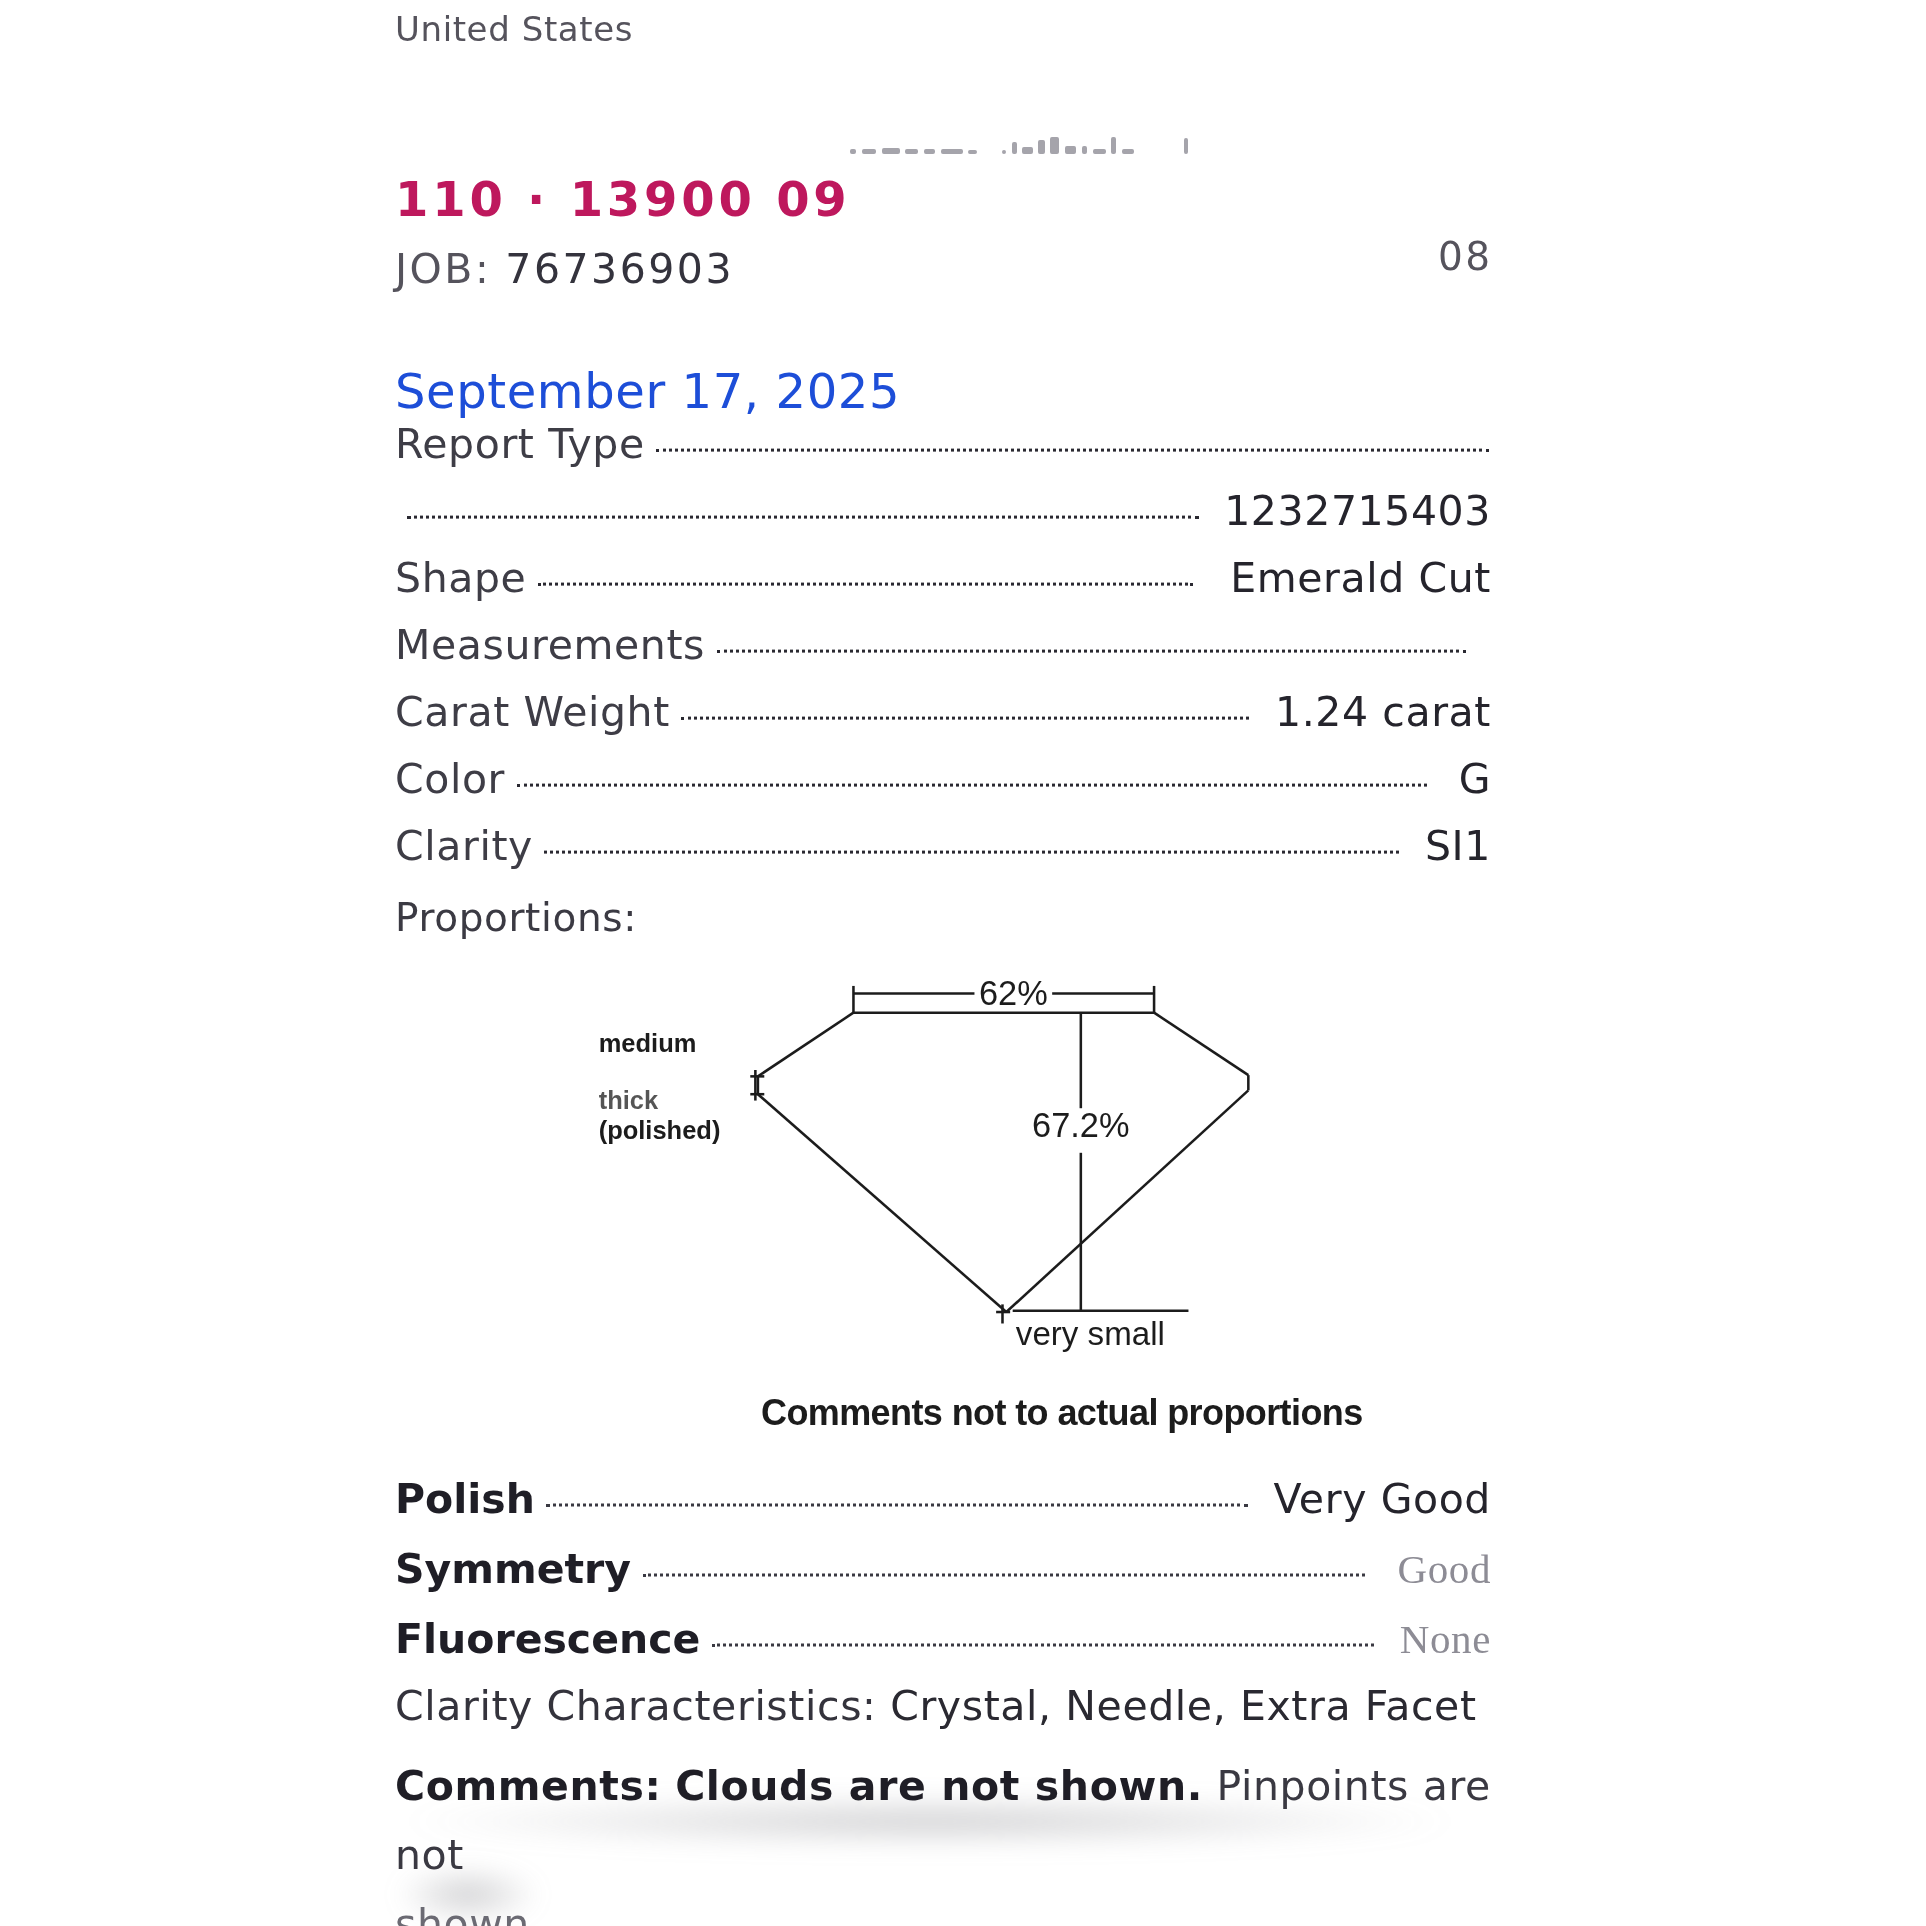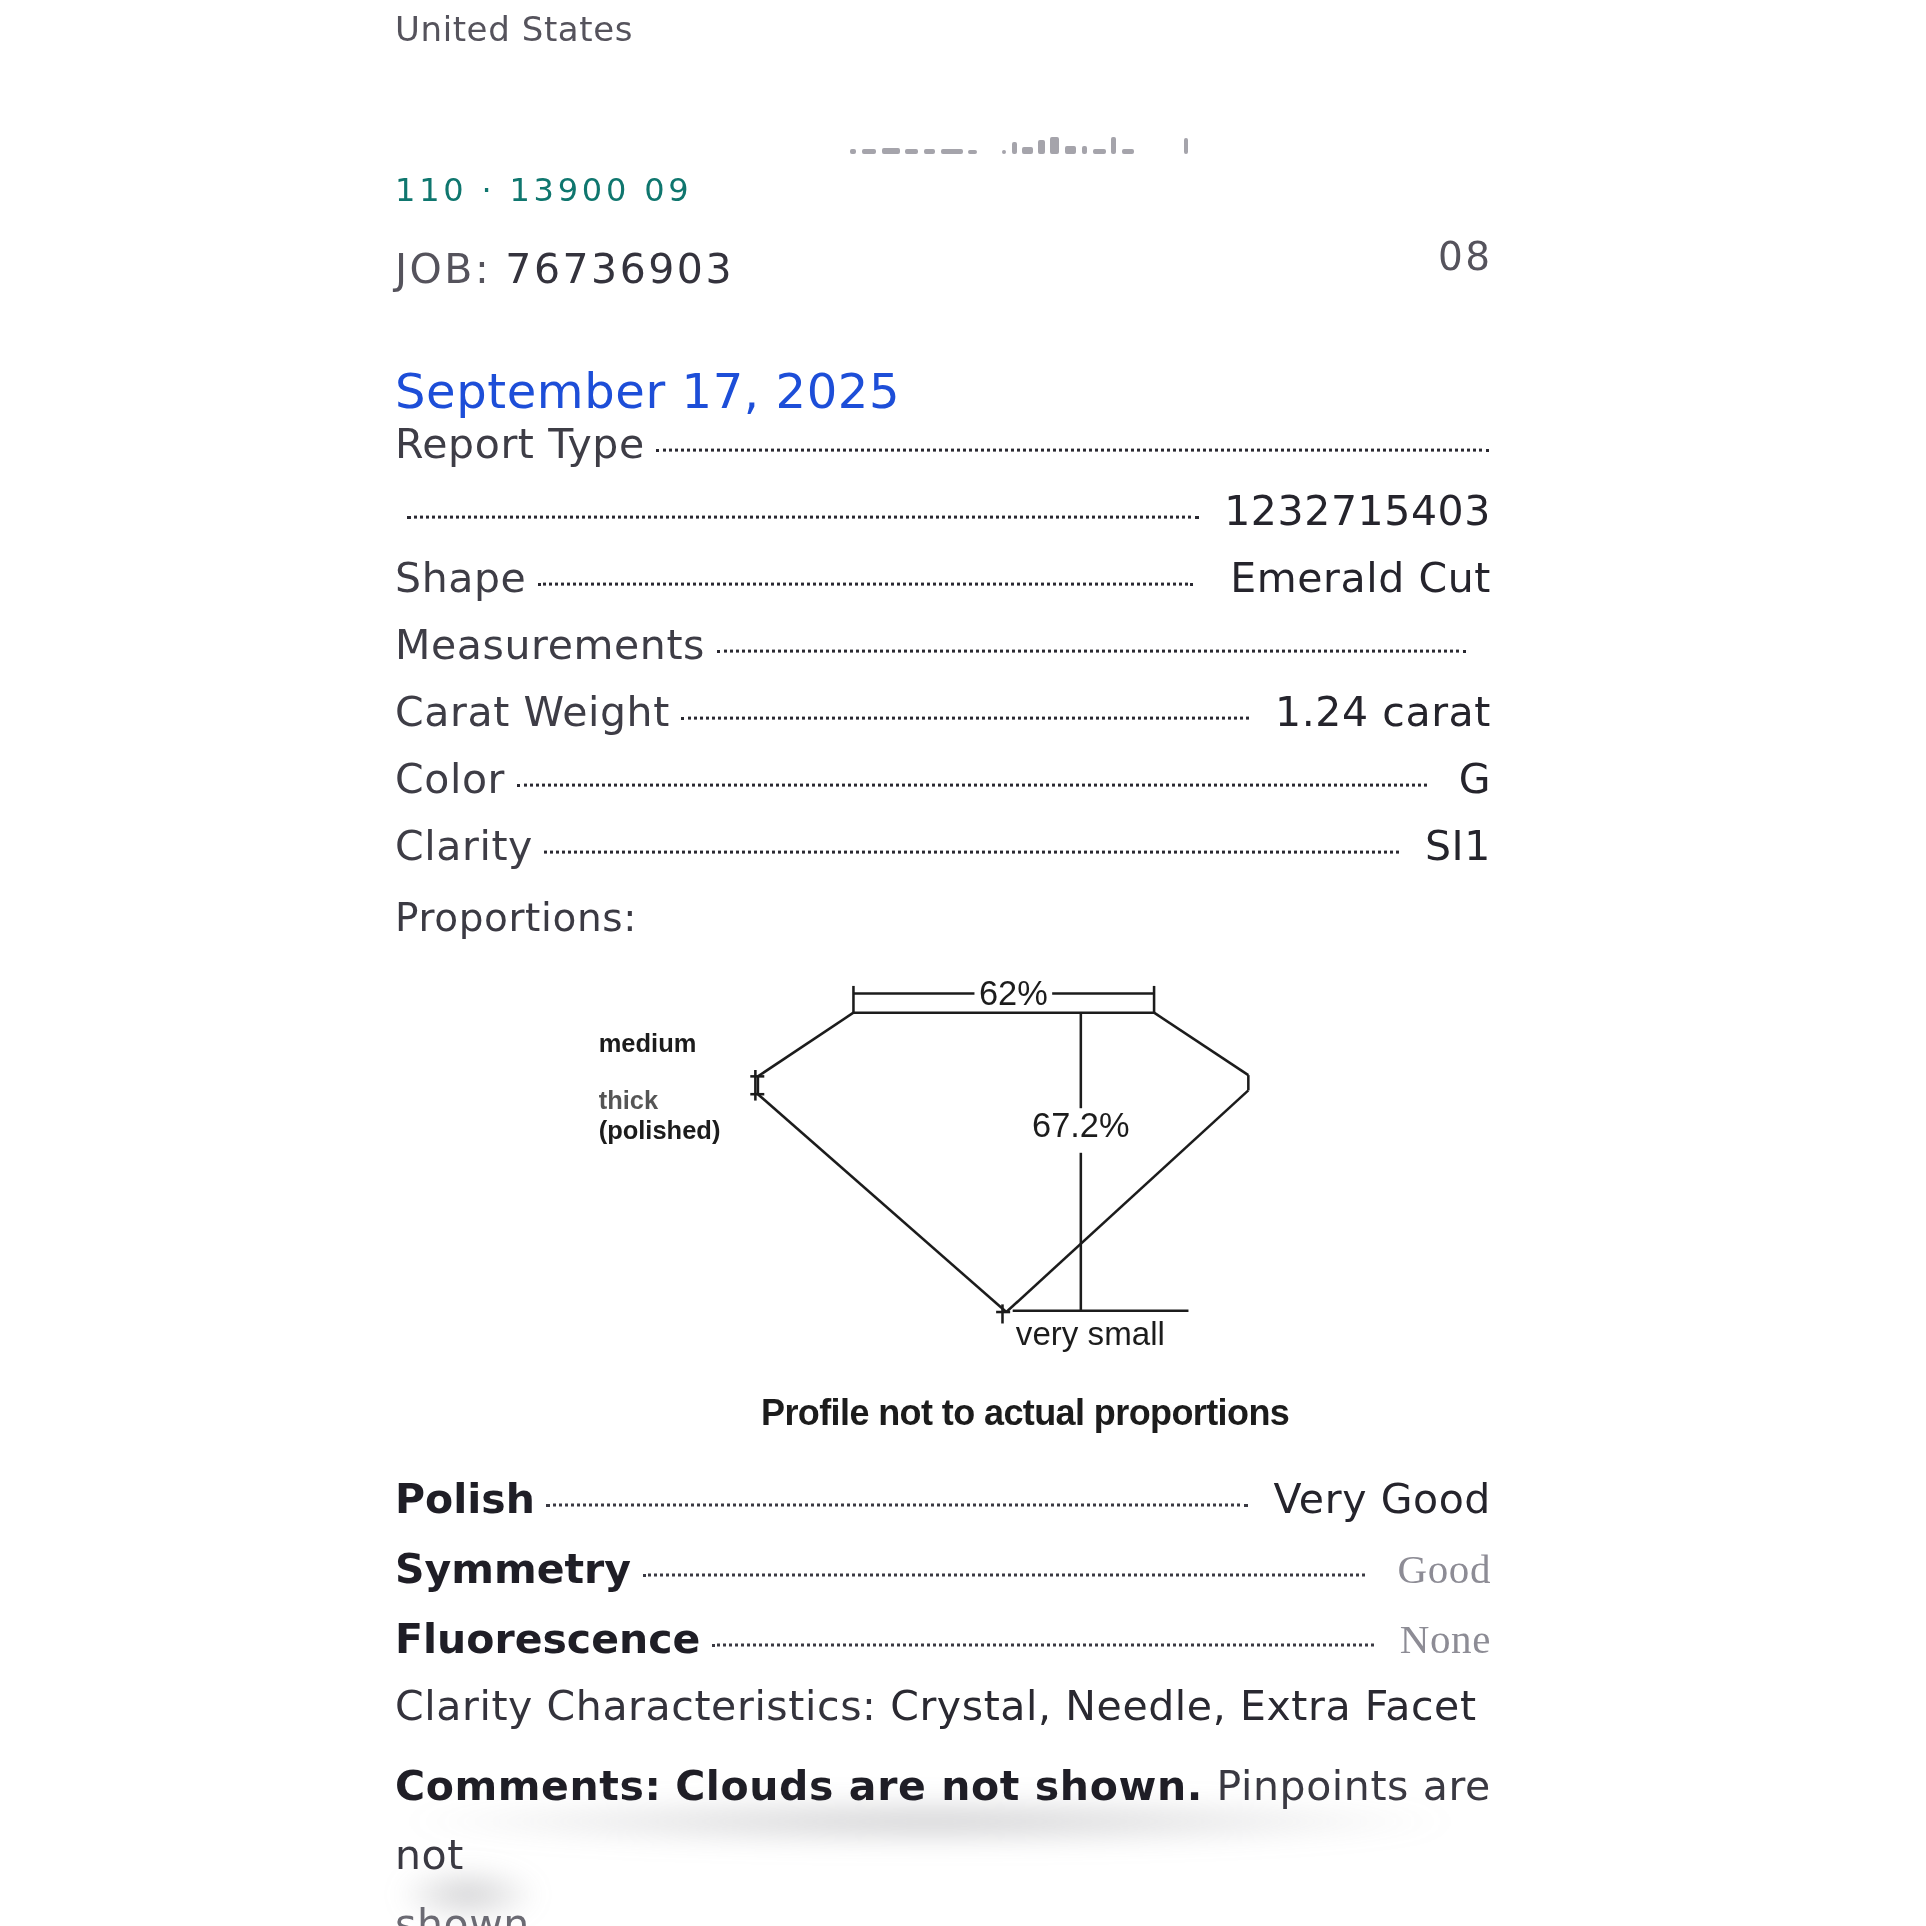--- a/index.html
+++ b/index.html
@@ -32,24 +32,24 @@
     display: inline-block;
     background: #5b5a66;
     opacity: 0.55;
     margin-right: 5.7px;
     vertical-align: bottom;
     border-radius: 1.9px;
   }
 
   .ref-code {
     left: 395px; top: 171px;
-    font-size: 32px;
+    font-size: 48px;
     letter-spacing: 3.8px;
-    color: #0f766e;
-    font-weight: 400;
+    color: #be185d;
+    font-weight: 700;
   }
   .job-line {
     left: 395px; top: 245px;
     font-size: 41px;
     letter-spacing: 2.5px;
     color: #34333d;
   }
   .job-line .lbl { color: #55535c; margin-right: 14px; }
   .page-num {
     left: 1438px; top: 234px;
@@ -235,21 +235,21 @@
     <line x1="1590" y1="2058" x2="1866" y2="2058"></line>
   </g>
   <text class="diag-text" x="1591" y="1578" font-size="54" text-anchor="middle">62%</text>
   <text class="diag-text" x="1697" y="1785" font-size="54" text-anchor="middle">67.2%</text>
   <text class="diag-text" x="940" y="1652" font-size="40" font-weight="bold">medium</text>
   <text class="diag-text" x="940" y="1742" font-size="40" font-weight="bold" fill-opacity="0.75">thick</text>
   <text class="diag-text" x="940" y="1788" font-size="40" font-weight="bold">(polished)</text>
   <text class="diag-text" x="1595" y="2112" font-size="52">very small</text>
 </svg>
 
-<div class="abs diag-note">Profile not to actual proportions</div>
+<div class="abs diag-note">Comments not to actual proportions</div>
 
 <div class="row bold blurred" style="top:1475px">
   <span class="label">Polish</span>
   <span class="dots" style="margin-right:25.5px"></span>
   <span class="value">Very Good</span>
 </div>
 <div class="row bold blurred" style="top:1545px">
   <span class="label">Symmetry</span>
   <span class="dots" style="margin-right:32px"></span>
   <span class="value faded">Good</span>

